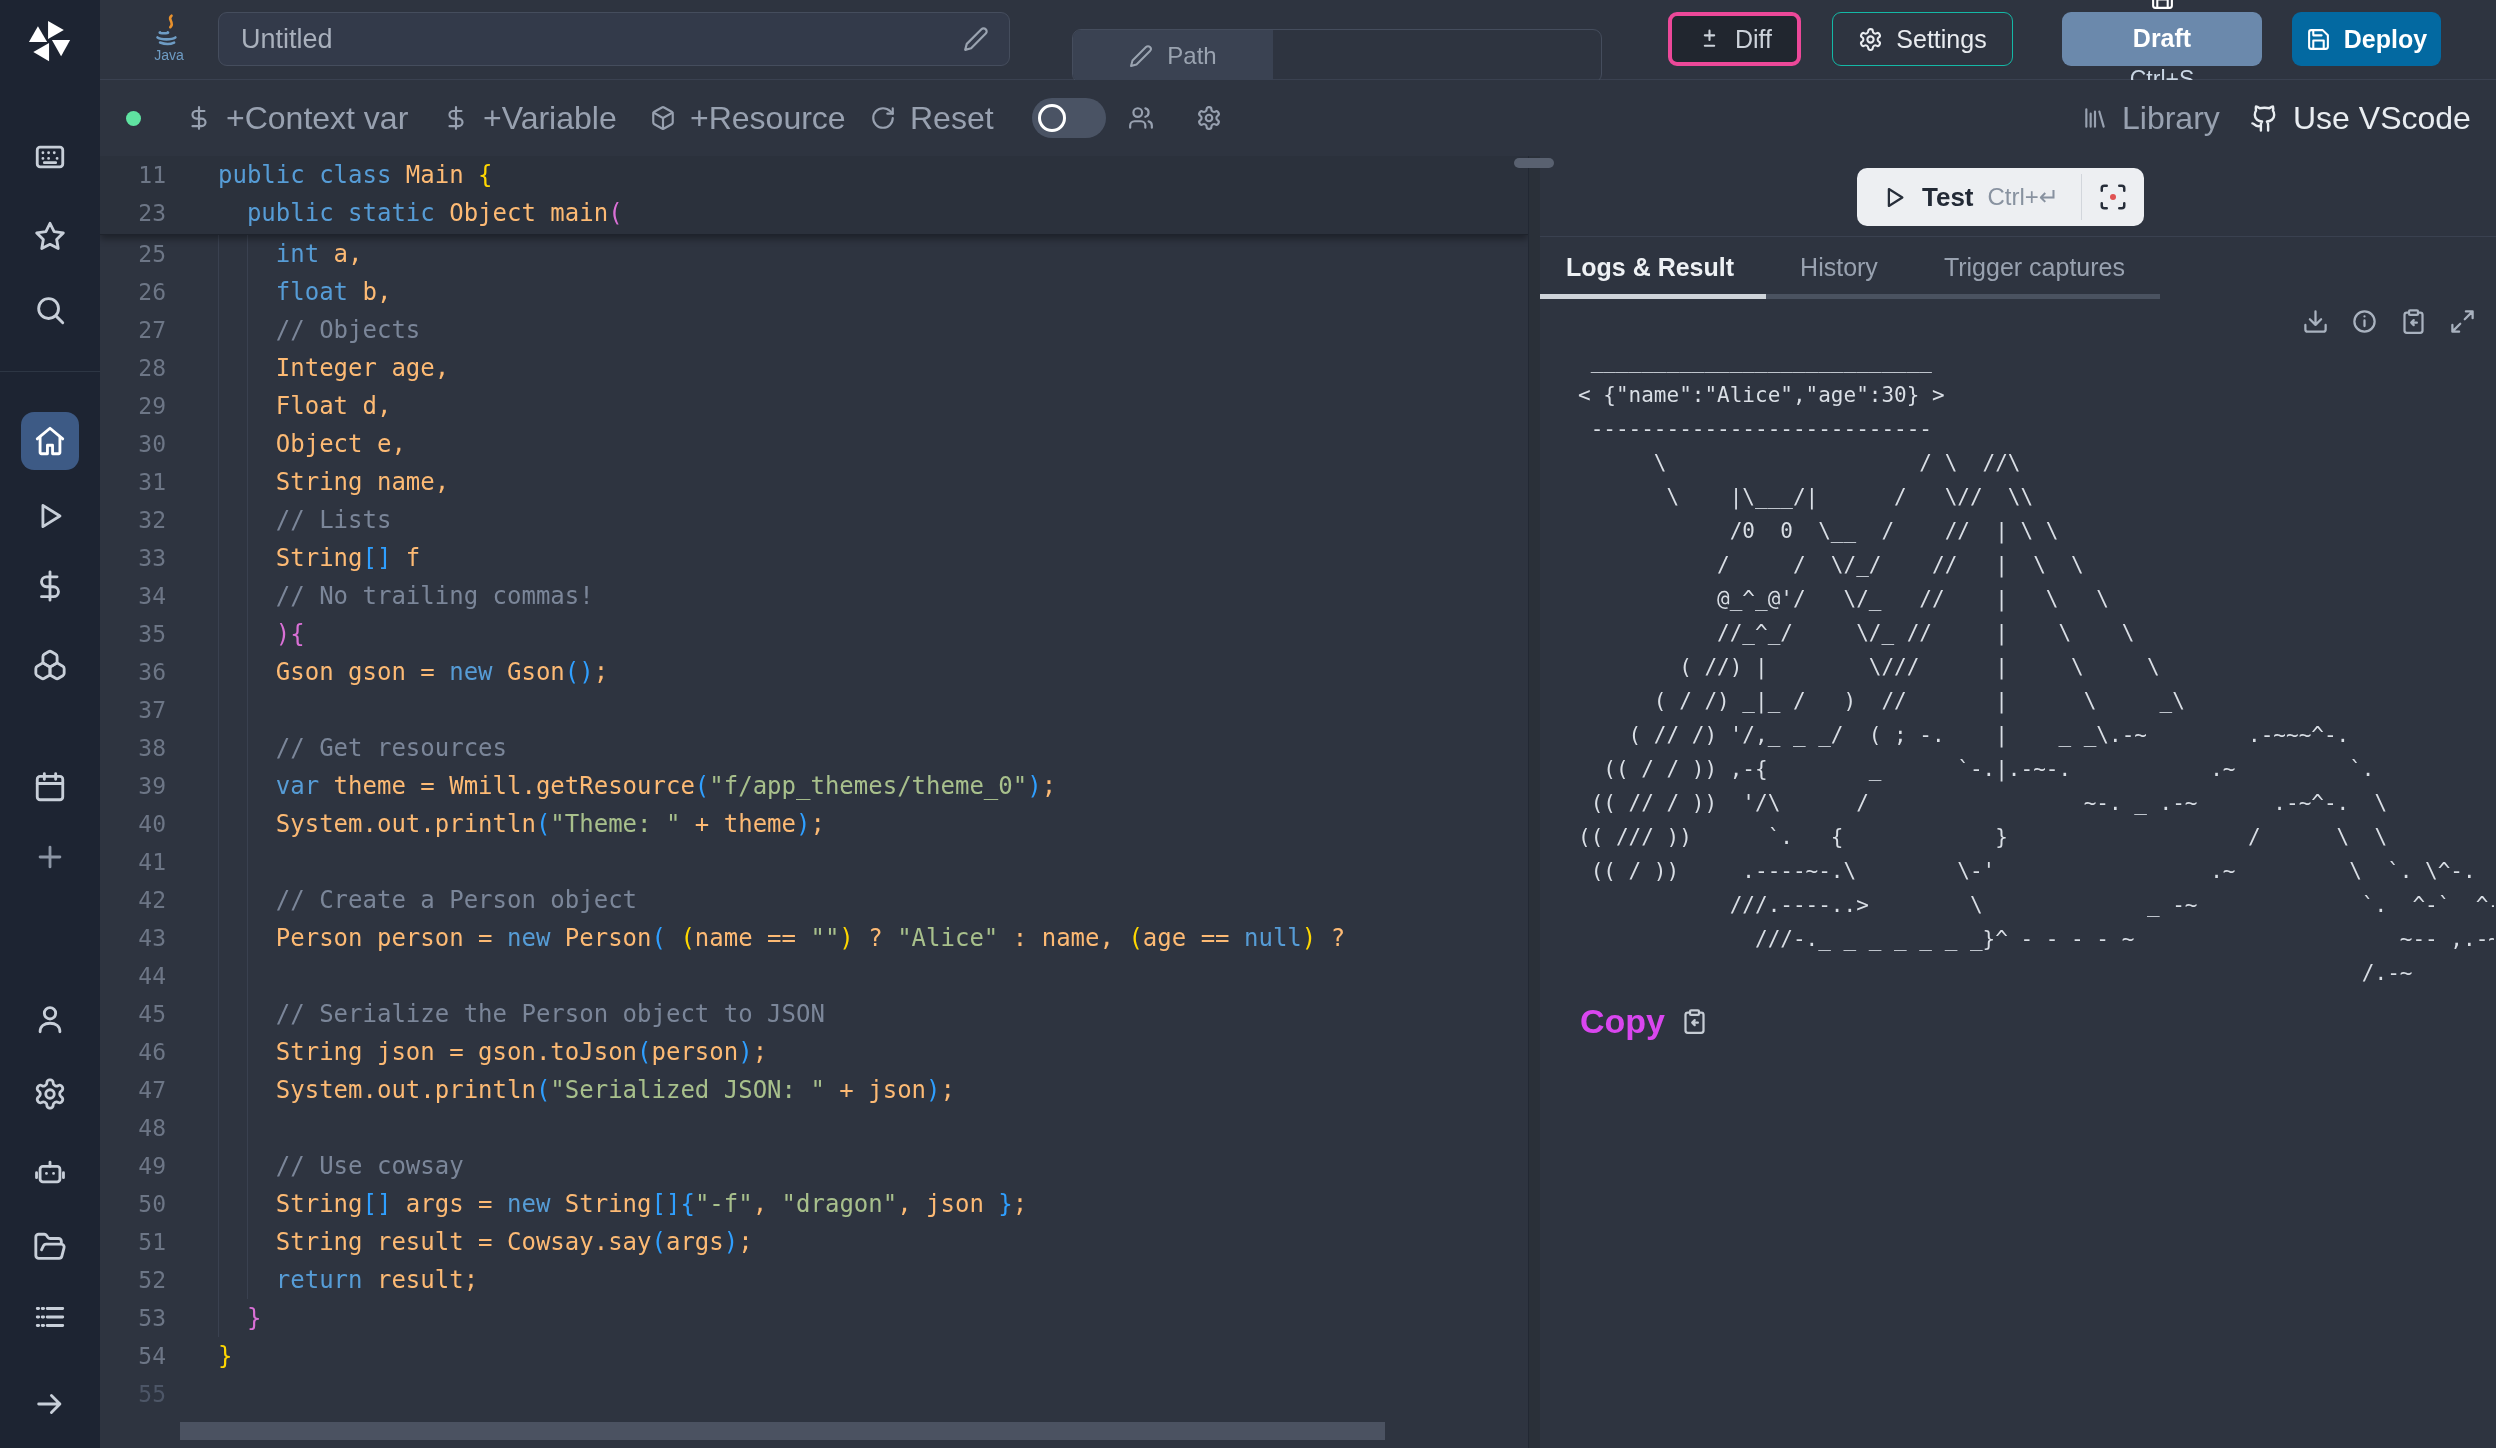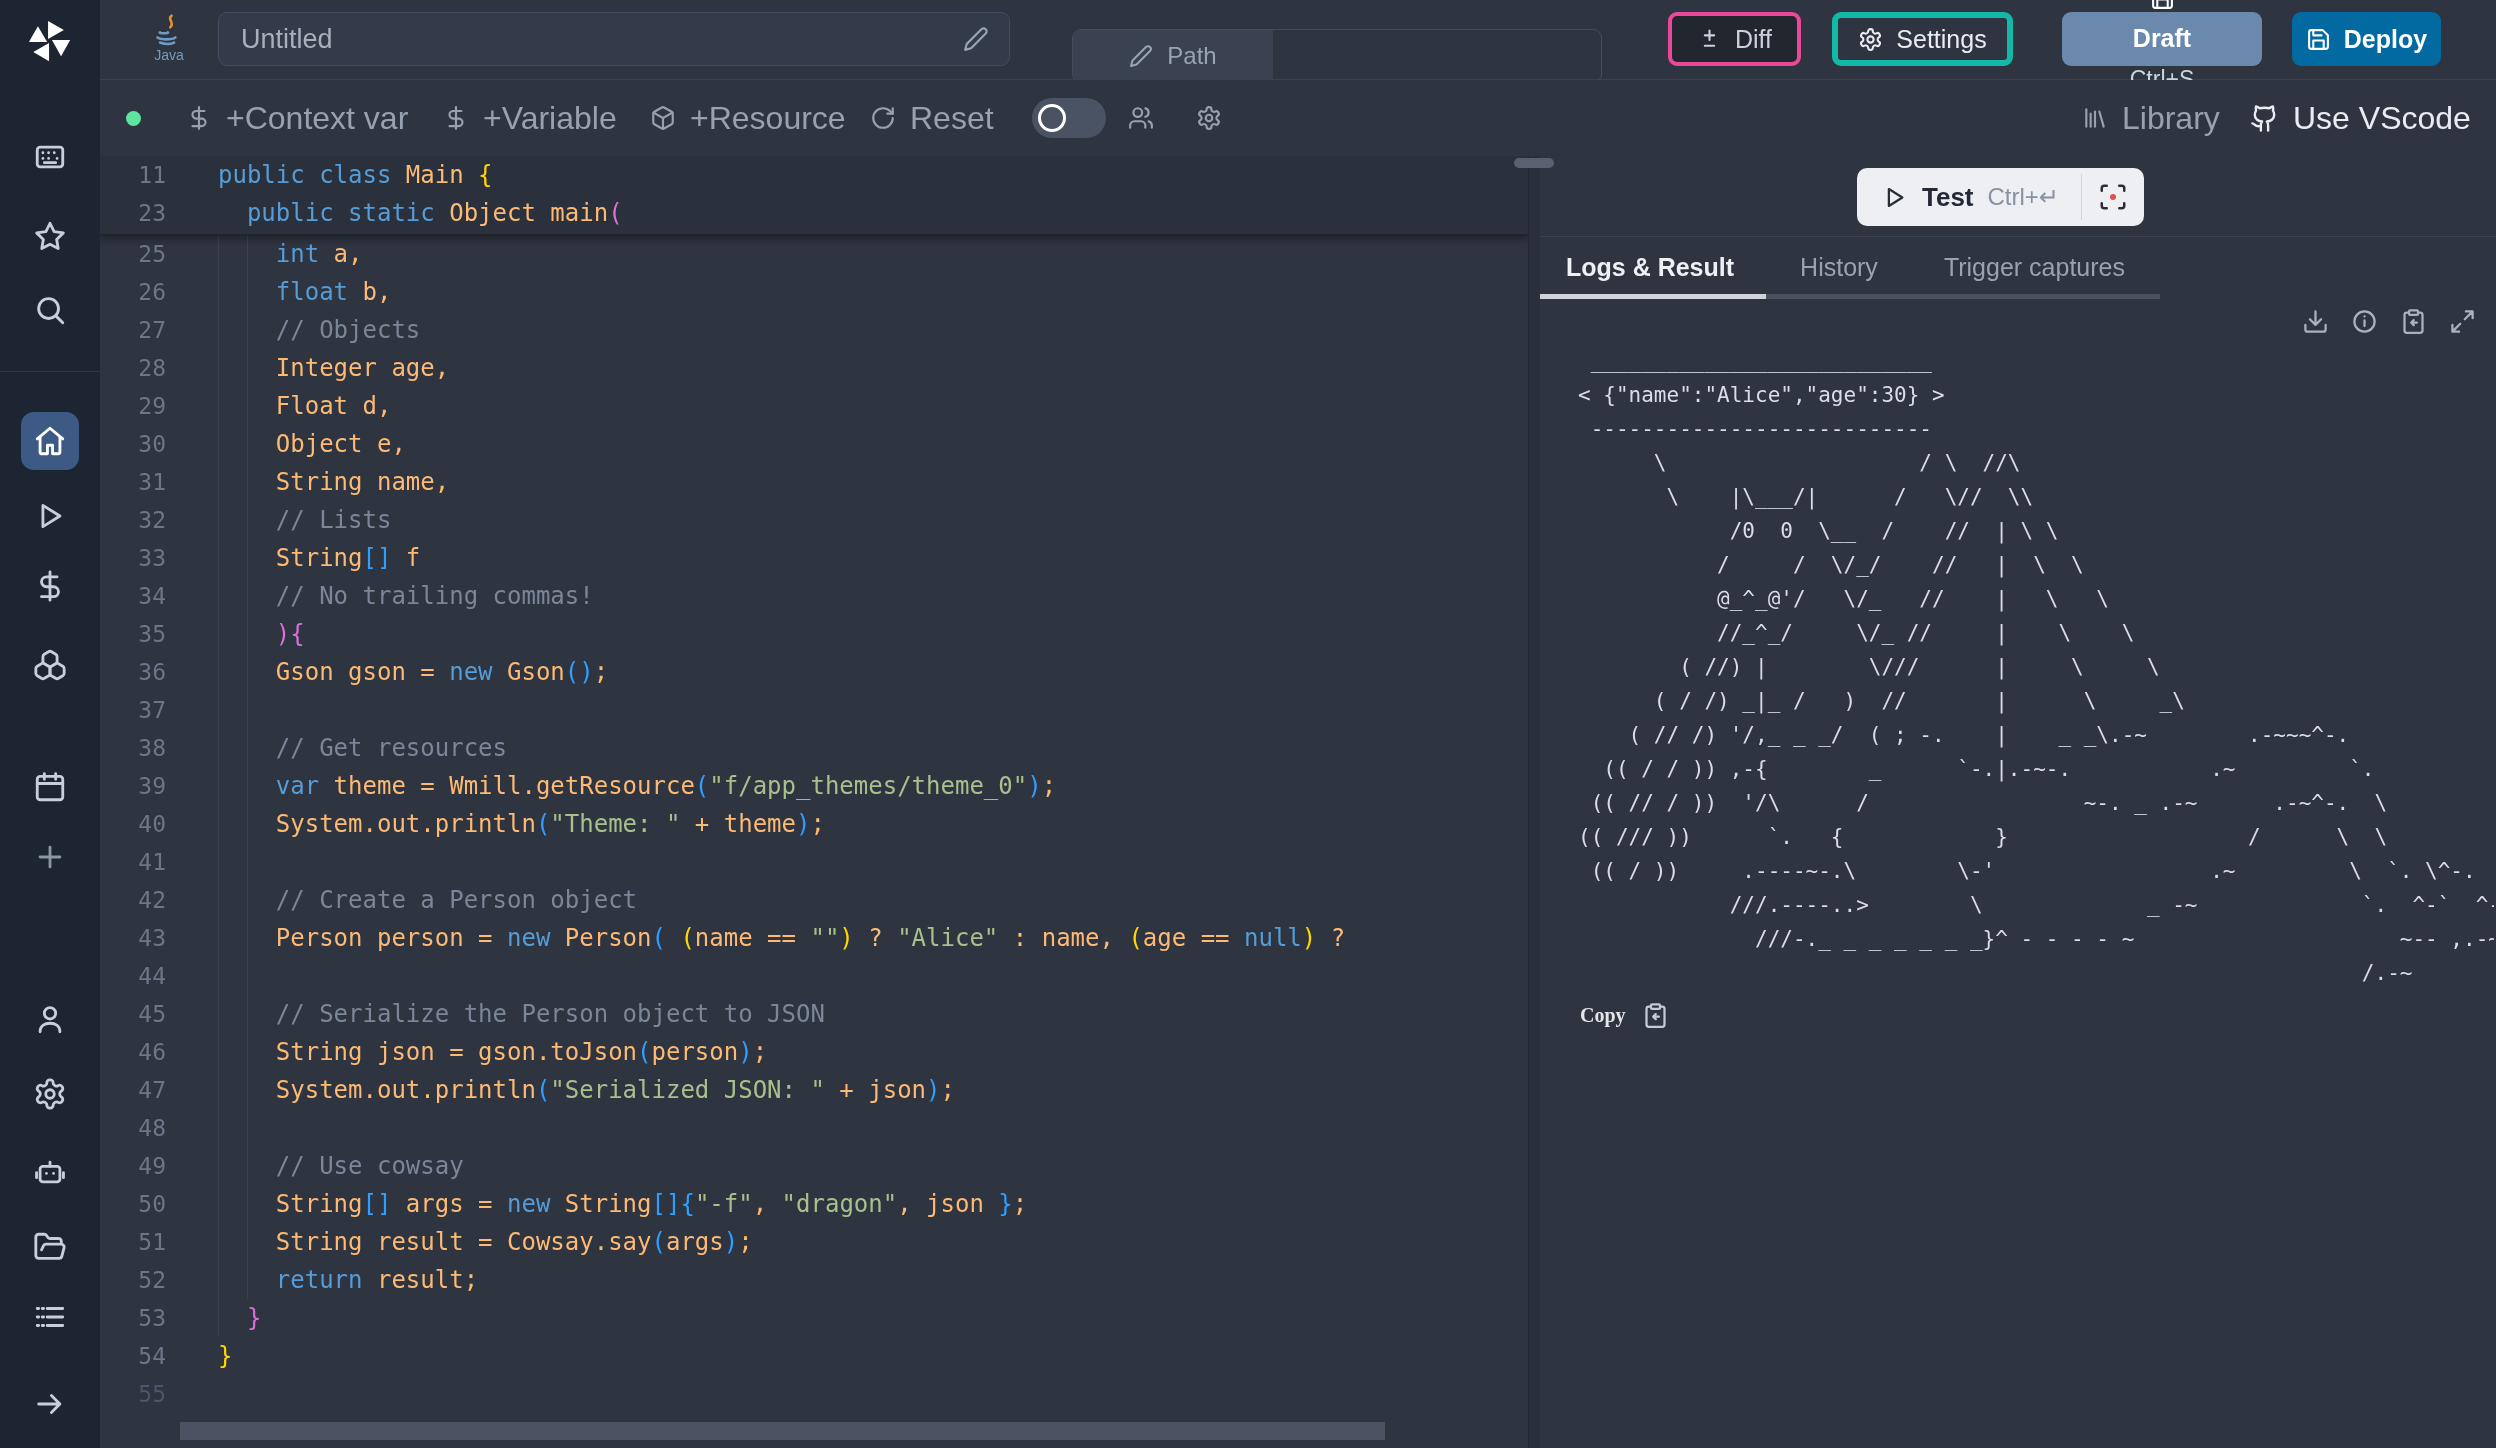--- a/index.html
+++ b/index.html
@@ -31,21 +31,21 @@
   #path-group{position:absolute;left:972px;top:12px;width:530px;height:54px;border:1px solid #454d5d;
               border-radius:9px;display:flex;overflow:hidden;box-sizing:border-box;margin-top:17px;}
   #path-label-seg{width:200px;background:#3a4252;display:flex;align-items:center;justify-content:center;
                   gap:14px;color:#9aa3b0;font-size:24px;}
   #path-label-seg .ic{width:24px;height:24px;}
   #path-value-seg{flex:1;background:#272d3a;display:flex;align-items:center;justify-content:center;
                   color:#d6dbe2;font-size:24px;font-family:"DejaVu Sans Mono",monospace;}
   .top-btn{position:absolute;top:12px;height:54px;border-radius:9px;display:flex;align-items:center;
            justify-content:center;gap:13px;font-size:25px;box-sizing:border-box;cursor:pointer;}
   #diff-btn{left:1568px;width:133px;background:#21262f;border:4px solid #ec4899;color:#ccd2da;}
-  #settings-btn{left:1732px;width:181px;border:6px solid #14b8a6;color:#e9ecf0;}
+  #settings-btn{left:1732px;width:181px;border:1px solid #14b8a6;color:#e9ecf0;}
   #draft-btn{left:1962px;width:200px;background:#6b89ac;color:#ffffff;font-weight:bold;flex-direction:column;}
   #deploy-btn{left:2192px;width:149px;background:#0369a1;color:#ffffff;font-weight:bold;}
   .top-btn .ic{width:25px;height:25px;}
   .kbd-hint{font-weight:normal;color:#c9d6e4;font-size:23px;}
 
   
   #toolbar{position:absolute;left:100px;top:80px;width:2396px;height:76px;background:#2e3440;
            border-bottom:1px solid #262b34;}
   .tb-item{position:absolute;top:0;height:76px;display:flex;align-items:center;gap:14px;
            color:#98a1b0;font-size:32px;cursor:pointer;white-space:nowrap;}
@@ -96,21 +96,21 @@
   .tab{font-size:25px;color:#99a2b0;cursor:pointer;white-space:nowrap;}
   .tab.active{color:#eef1f4;font-weight:bold;}
   #tab-underline-active{position:absolute;left:0;top:138px;width:226px;height:5px;background:#cfd4da;}
   #tab-underline-rest{position:absolute;left:226px;top:138px;width:394px;height:5px;background:#4a5260;}
   #result-actions{position:absolute;right:20px;top:152px;display:flex;gap:22px;color:#a9b2bf;}
   #result-actions .ic{width:27px;height:27px;cursor:pointer;}
   #result-art{position:absolute;left:38px;top:188px;width:916px;height:652px;margin:0;overflow:hidden;
               font-family:"DejaVu Sans Mono",monospace;font-size:21px;line-height:34px;color:#d9dee5;
               white-space:pre;}
   #copy-row{position:absolute;left:40px;top:846px;display:flex;align-items:center;gap:16px;cursor:pointer;}
-  #copy-label{color:#e5e5e5;font-size:20px;font-weight:bold;font-family:Liberation Serif, serif;}
+  #copy-label{color:#d946ef;font-size:34px;font-weight:bold;}
   #copy-row .ic{width:27px;height:27px;color:#c6ccd4;}
 </style>
 </head>
 <body>
 
 <div id="app">
 
   <aside id="sidebar">
     <div id="logo" class="ic">
         <svg viewBox="0 0 24 24" fill="none" stroke="currentColor" stroke-width="2" stroke-linecap="round" stroke-linejoin="round">

